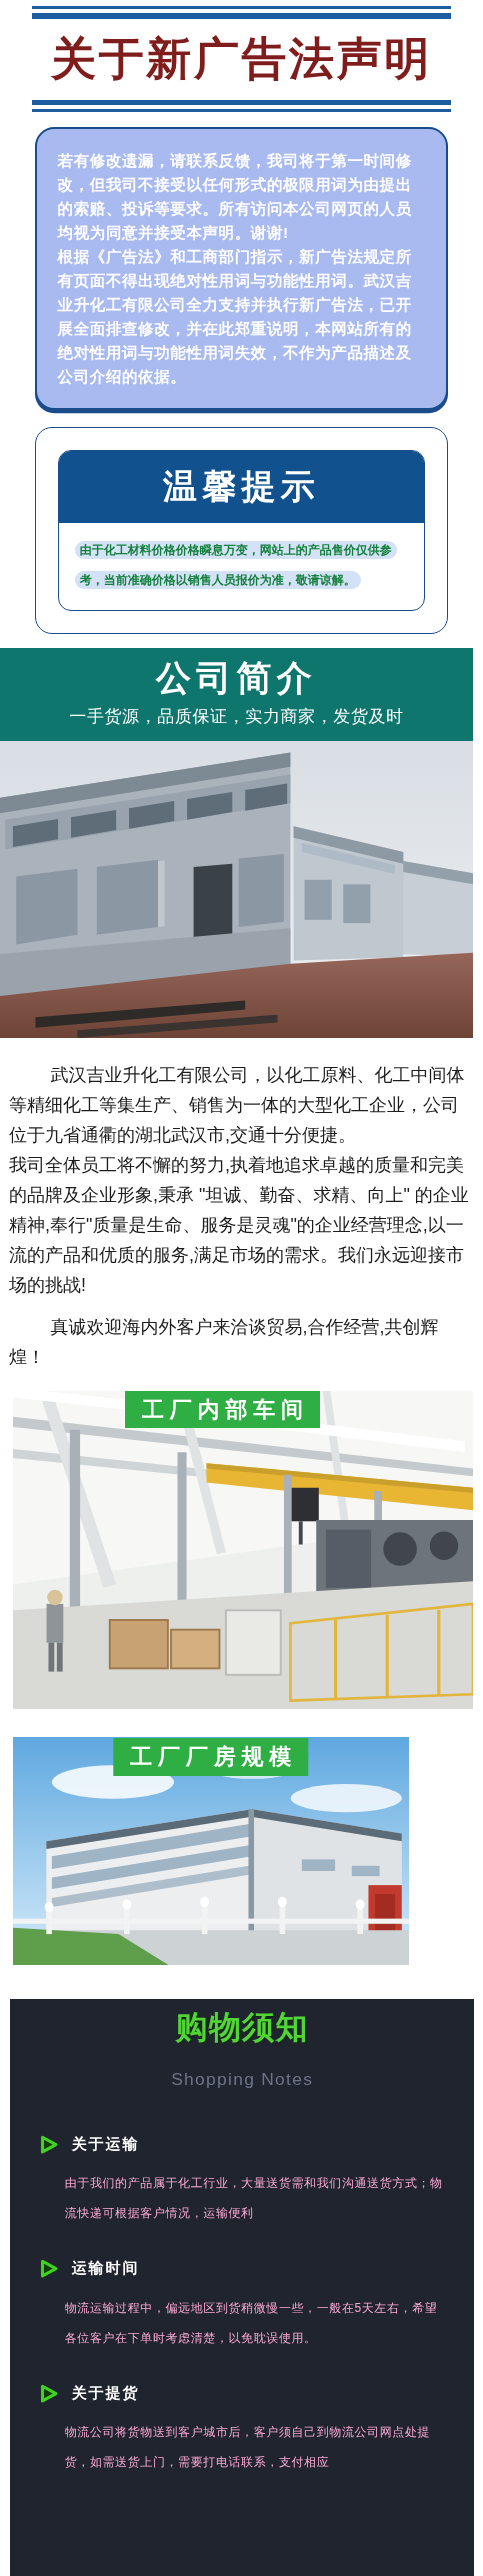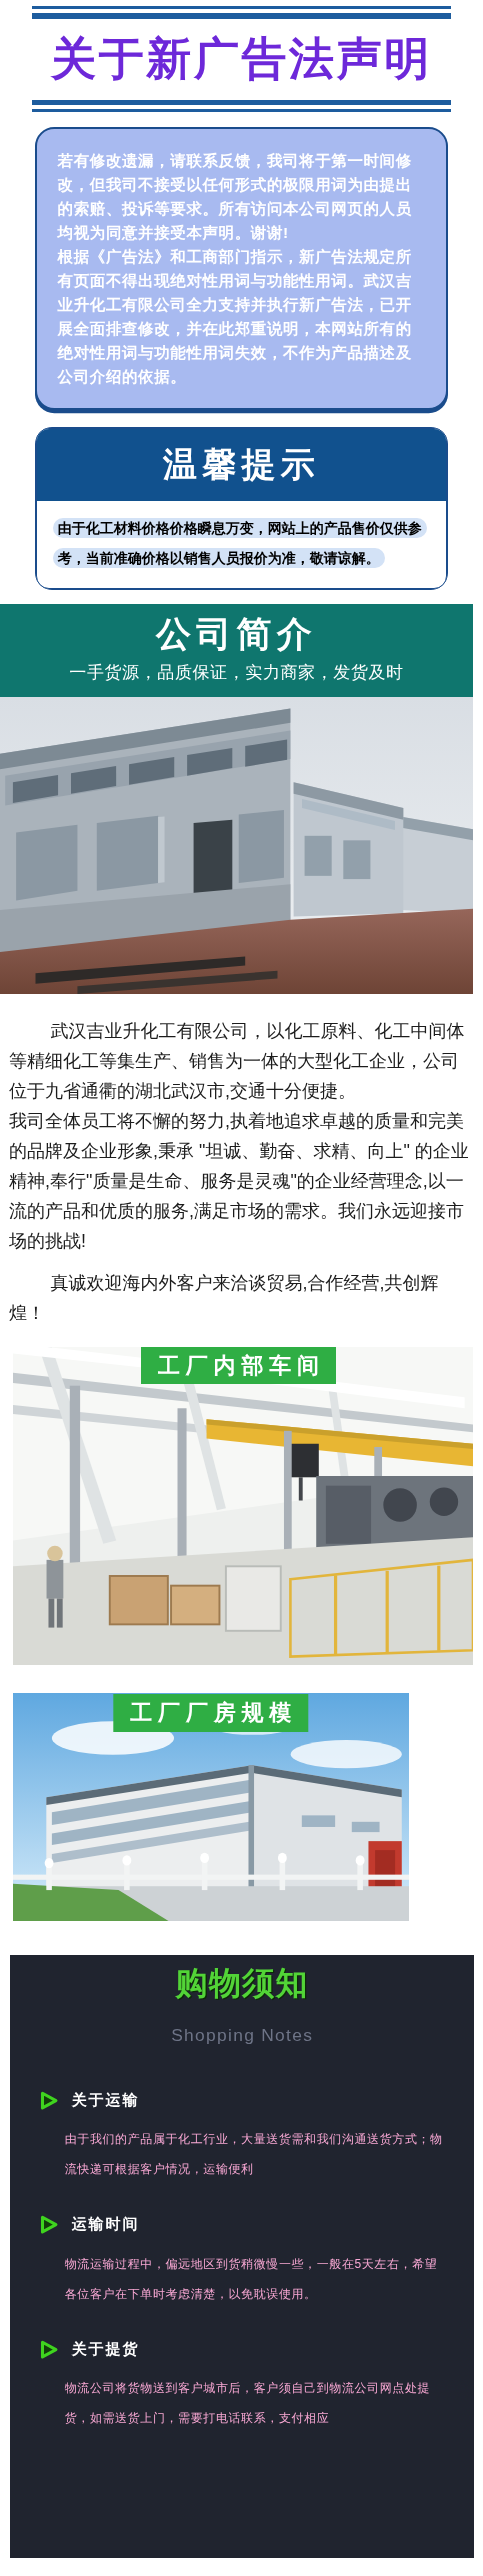--- a/index.html
+++ b/index.html
@@ -9,60 +9,60 @@
   }
   
   .rules{width:419px;margin:0 auto;}
   .rules-top{padding-top:6.4px;}
   .rule{background:#1d5c9e;width:100%;}
   .rule.thin{height:2.6px;}
   .rule.thick{height:5.8px;}
   .rule + .rule{margin-top:3.9px;}
   .page-title{
     margin:15.5px 0 15.5px;text-align:center;
-    font-size:45px;line-height:50px;font-weight:bold;color:#6d28d9;letter-spacing:2.6px;
+    font-size:45px;line-height:50px;font-weight:bold;color:#7f1d1d;letter-spacing:2.6px;
   }
   
   .law-box{
     margin:15.5px 35px 0;background:#a8baf0;
     border:2.6px solid #1a4c8c;border-radius:19.3px;
     box-shadow:0 3.2px 0 #1a4c8c;
     padding:19.3px 20.6px;box-sizing:border-box;
   }
   .law-box p{
     margin:0;color:#ffffff;font-weight:bold;
     font-size:15.5px;line-height:24px;letter-spacing:0.6px;
   }
   
-  .tips-box{margin:17px 35px 0;border:1.9px solid #1a4c8c;border-radius:17px;padding:0;}
+  .tips-box{margin:17px 35px 0;border:1.9px solid #1a4c8c;border-radius:17px;padding:22px;}
   .tips-inner{border:1.3px solid #1a4c8c;border-radius:13px;overflow:hidden;background:#ffffff;}
   .tips-header{background:#11518e;height:72px;display:flex;align-items:center;justify-content:center;}
   .tips-title{color:#ffffff;font-size:34px;font-weight:bold;letter-spacing:5.2px;}
   .tips-body{padding:11.6px 15.5px 15.5px;}
-  .tips-body p{margin:0;color:#000000;font-weight:bold;font-size:14px;line-height:30px;}
+  .tips-body p{margin:0;color:#15803d;font-weight:bold;font-size:12px;line-height:30px;}
   .hl{background:#d3e2f6;border-radius:10.3px;padding:1.9px 5.2px;
       -webkit-box-decoration-break:clone;box-decoration-break:clone;}
   
   .banner{
     margin:14px 11px 0 0;width:473px;height:93px;background:#0f766e;
     box-sizing:border-box;padding-top:10.3px;text-align:center;
   }
   .banner h2{margin:0;color:#ffffff;font-size:35px;line-height:40px;font-weight:bold;letter-spacing:5.2px;}
   .banner-sub{margin:6.4px 0 0;color:#ffffff;font-size:17px;letter-spacing:0.6px;}
   
   .photo{position:relative;overflow:hidden;}
   .photo svg{display:block;width:100%;height:100%;}
   .photo1{width:473px;height:297px;}
   .photo2{width:460px;height:318px;margin:19.3px 0 0 13px;}
   .photo3{width:396px;height:228px;margin:28px 0 0 13px;}
   .photo-label{
     position:absolute;top:0;background:#2fae44;color:#ffffff;font-weight:bold;
     font-size:22px;line-height:22px;letter-spacing:5.8px;padding:7.7px 11.6px 7.7px 17px;
   }
-  .photo2 .photo-label{left:128px;}
+  .photo2 .photo-label{left:112px;}
   .photo3 .photo-label{left:50%;transform:translateX(-50%);top:1.3px;}
   
   .intro{margin:22px 9px 0;color:#1c1c1c;}
   .intro p{margin:0;font-size:18px;line-height:30px;}
   .indent{text-indent:2.3em;}
   .intro .welcome{margin-top:11.6px;}
   
   .shopping{
     margin:34px 9.7px 0;width:464px;height:603px;background:#20242f;
     box-sizing:border-box;padding:9px 26px 0 27px;overflow:hidden;

